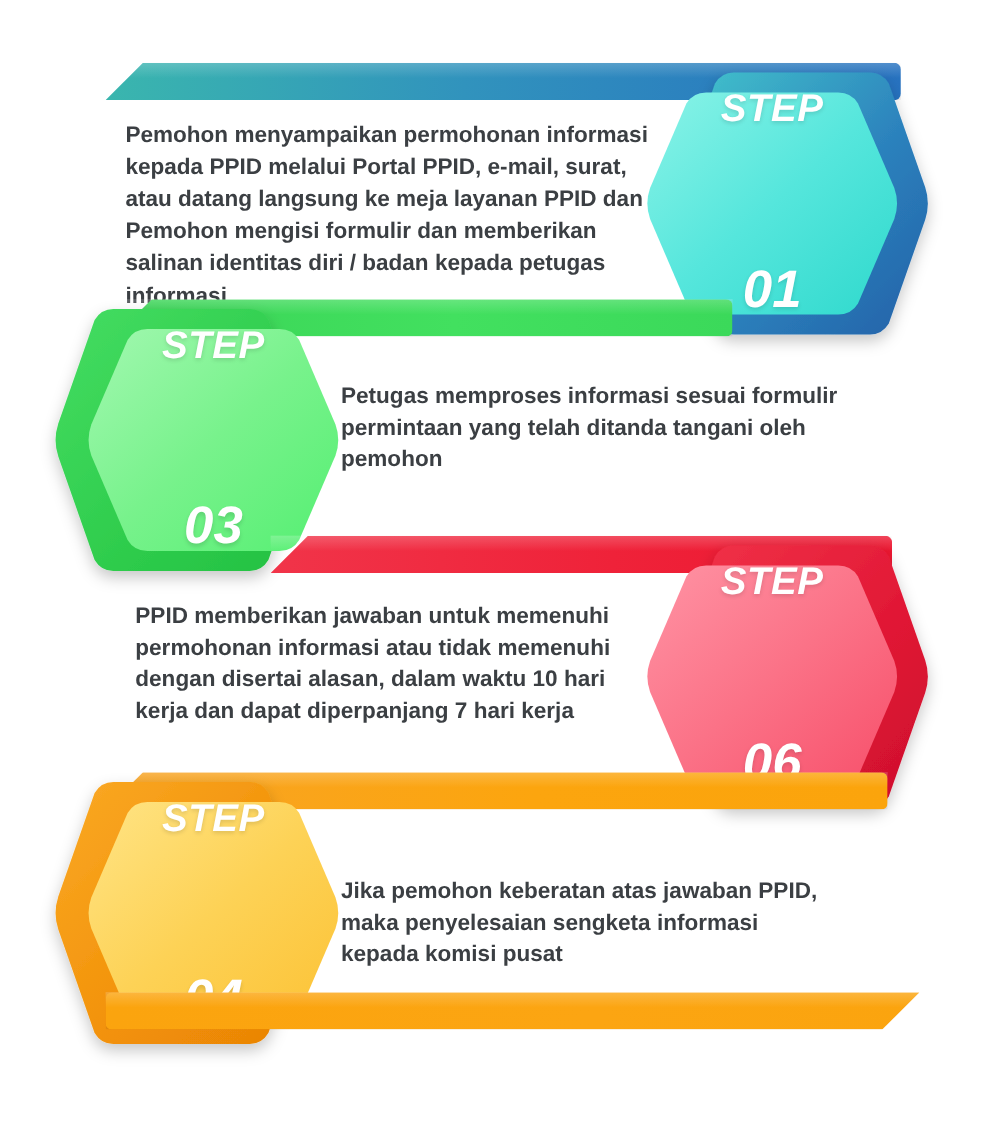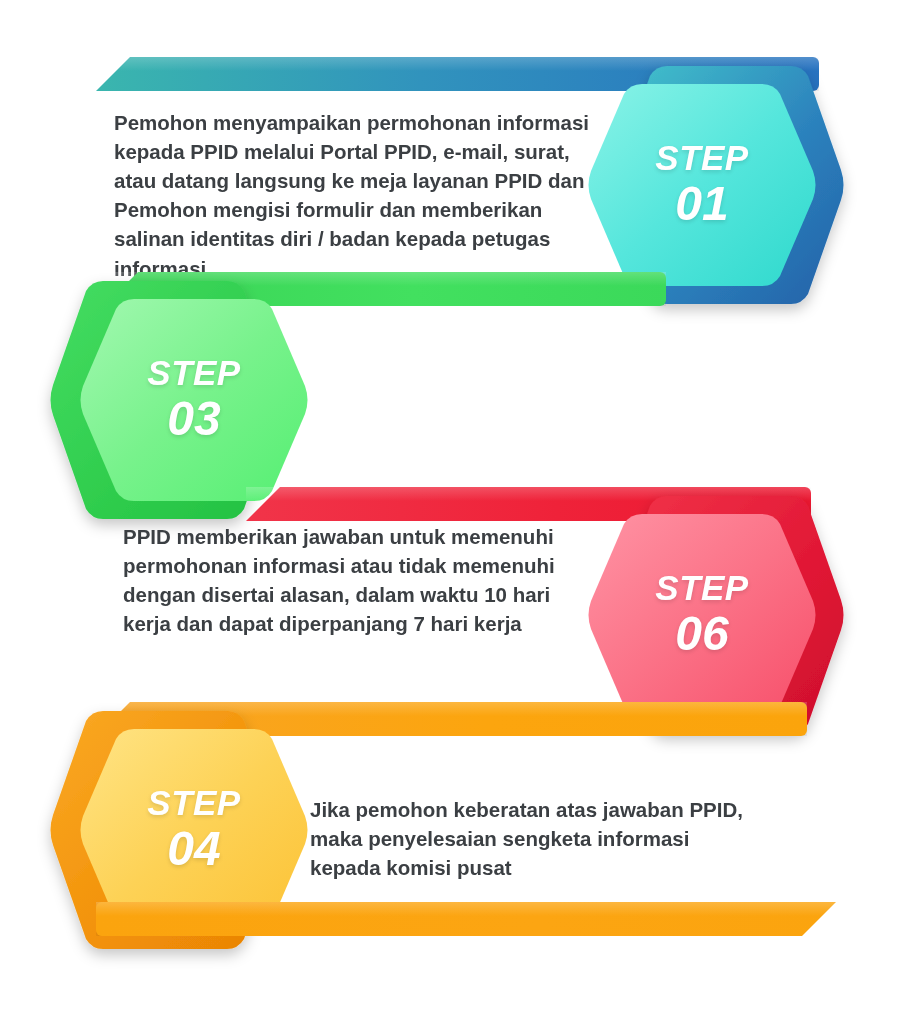--- a/index.html
+++ b/index.html
@@ -38,21 +38,21 @@
 
   
   .hexwrap{position:absolute;}
   .hex{
     position:absolute;left:0;top:0;width:100%;height:100%;
   }
   .hex svg{display:block;width:100%;height:100%;overflow:visible;}
 
   .hexlabel{
     position:absolute;left:0;top:0;width:100%;height:100%;
-    display:flex;flex-direction:column;align-items:center;justify-content:center;
+    display:flex;flex-direction:column;align-items:center;justify-content:space-between;
     color:#ffffff;font-style:italic;font-weight:bold;
     text-shadow:0 2px 4px rgba(0,0,0,.13);
     pointer-events:none;
   }
   .hexlabel .step-word{font-size:35px;letter-spacing:.5px;line-height:1;}
   .hexlabel .step-num{font-size:48px;line-height:1.05;margin-top:4px;}
 
   
   .desc{
     position:absolute;
@@ -149,20 +149,21 @@
         </defs>
         <path fill="url(#g2f)" d="M56,3 L176,3 Q188,3 194,13 L227,90 Q232,104 227,118 L194,195 Q188,205 176,205 L56,205 Q44,205 38,195 L5,118 Q0,104 5,90 L38,13 Q44,3 56,3 Z"></path>
       </svg>
     </div>
     <div class="hexlabel">
       <span class="step-word">STEP</span>
       <span class="step-num">03</span>
     </div>
   </div>
 
+  <div class="desc" style="left:310px;top:345px;width:452px;">Petugas memproses informasi sesuai formulir permintaan yang telah ditanda tangani oleh pemohon</div>
 
   <div class="bar slant-left" style="left:246px;top:487px;width:565px;">
     <div class="body" style="background:linear-gradient(to right,#f13449 0%,#ef2239 55%,#ec1731 100%);
                 box-shadow:0 3px 7px rgba(0,0,0,.13);"></div>
     <div class="shine"></div>
   </div>
 
   <div class="hexwrap" style="left:612px;top:492px;width:234px;height:246px;">
     <div class="hex">
       <svg viewBox="0 0 234 246" preserveAspectRatio="none">
@@ -193,21 +194,21 @@
         </defs>
         <path fill="url(#g3f)" d="M56,3 L176,3 Q188,3 194,13 L227,90 Q232,104 227,118 L194,195 Q188,205 176,205 L56,205 Q44,205 38,195 L5,118 Q0,104 5,90 L38,13 Q44,3 56,3 Z"></path>
       </svg>
     </div>
     <div class="hexlabel">
       <span class="step-word">STEP</span>
       <span class="step-num">06</span>
     </div>
   </div>
 
-  <div class="desc" style="left:123px;top:522px;width:462px;">PPID memberikan jawaban untuk memenuhi permohonan informasi atau tidak memenuhi dengan disertai alasan, dalam waktu 10 hari kerja dan dapat diperpanjang 7 hari kerja</div>
+  <div class="desc" style="left:123px;top:545px;width:462px;">PPID memberikan jawaban untuk memenuhi permohonan informasi atau tidak memenuhi dengan disertai alasan, dalam waktu 10 hari kerja dan dapat diperpanjang 7 hari kerja</div>
 
   <div class="bar slant-left" style="left:96px;top:702px;width:711px;">
     <div class="body" style="background:linear-gradient(to right,#f8a425 0%,#fca50e 55%,#fba40c 100%);
                 box-shadow:0 3px 7px rgba(0,0,0,.13);"></div>
     <div class="shine"></div>
   </div>
 
   <div class="hexwrap" style="left:48px;top:707px;width:234px;height:246px;">
     <div class="hex">
       <svg viewBox="0 0 234 246" preserveAspectRatio="none">

